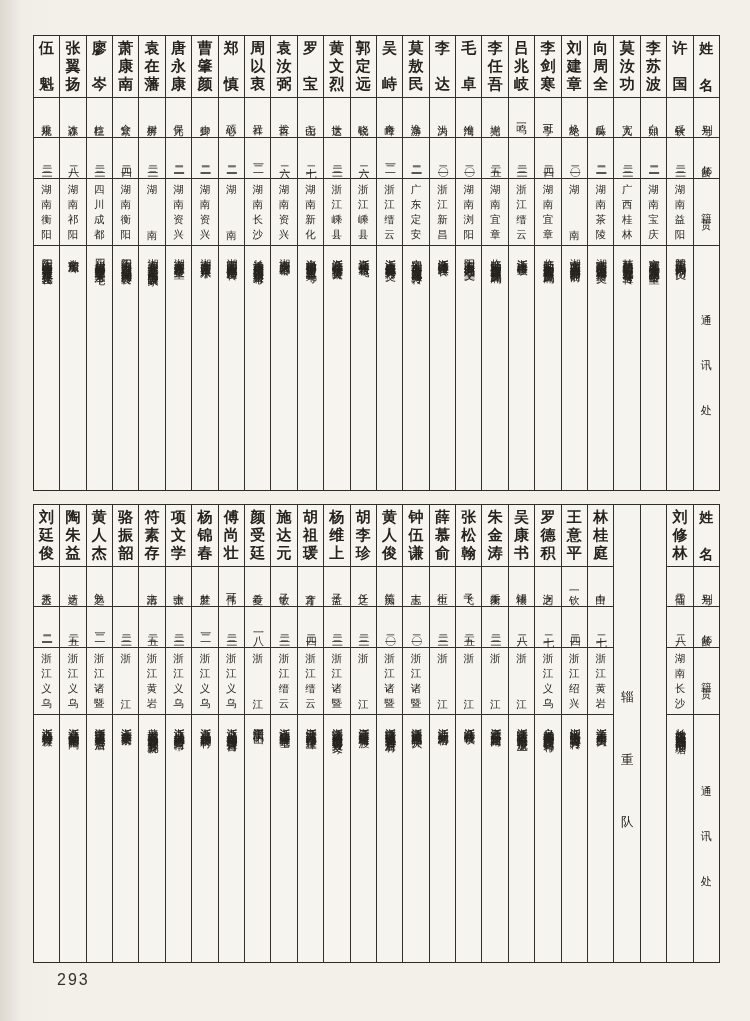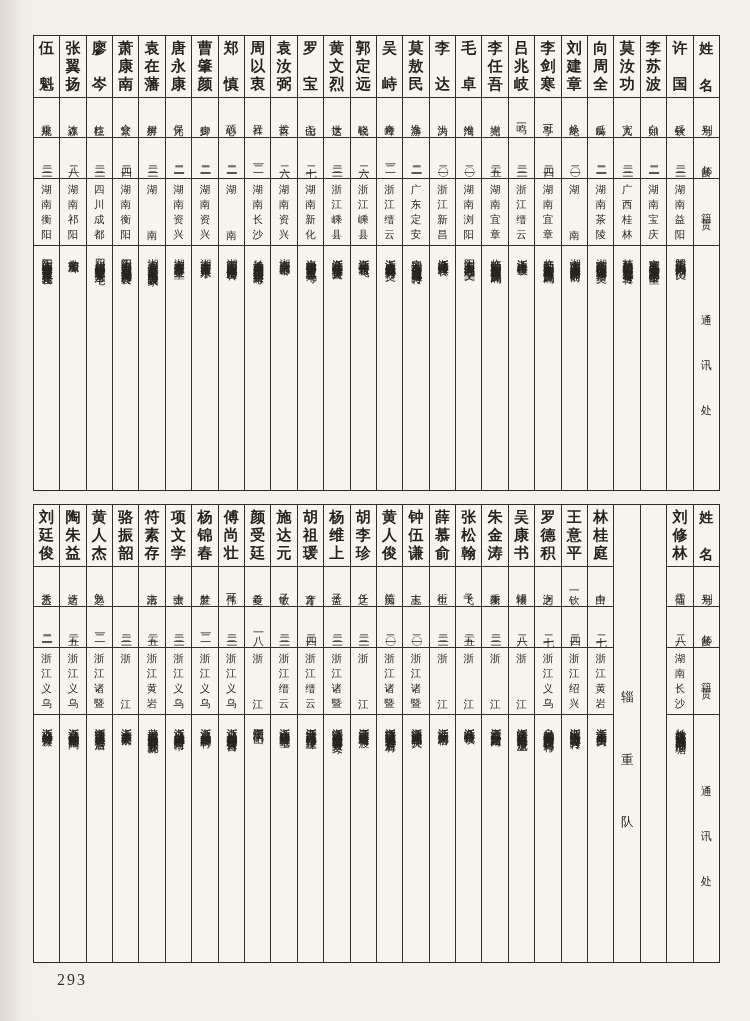--- a/index.html
+++ b/index.html
@@ -44,21 +44,21 @@
   .header-col .name-cell{font-size:14px;}
   .header-col .origin-cell .vtext{letter-spacing:7px;}
   .header-col .alias-cell,.header-col .age-cell{font-size:11px;}
   .divider-col{justify-content:flex-start;}
   .divider-label{
     display:flex;flex-direction:column;align-items:center;
     padding-top:186px;gap:50px;font-size:12.5px;
   }
   .page-number{
     position:absolute;left:57px;top:971px;
-    font-family:Liberation Serif, serif;
+    font-family:Liberation Sans, sans-serif;
     font-size:16px;color:#33302b;letter-spacing:2px;
   }
 </style>
 </head>
 <body>
 
 <div class="page">
   <div class="rtable" id="table-top">
       <div class="col header-col">
         <div class="cell name-cell spread">

